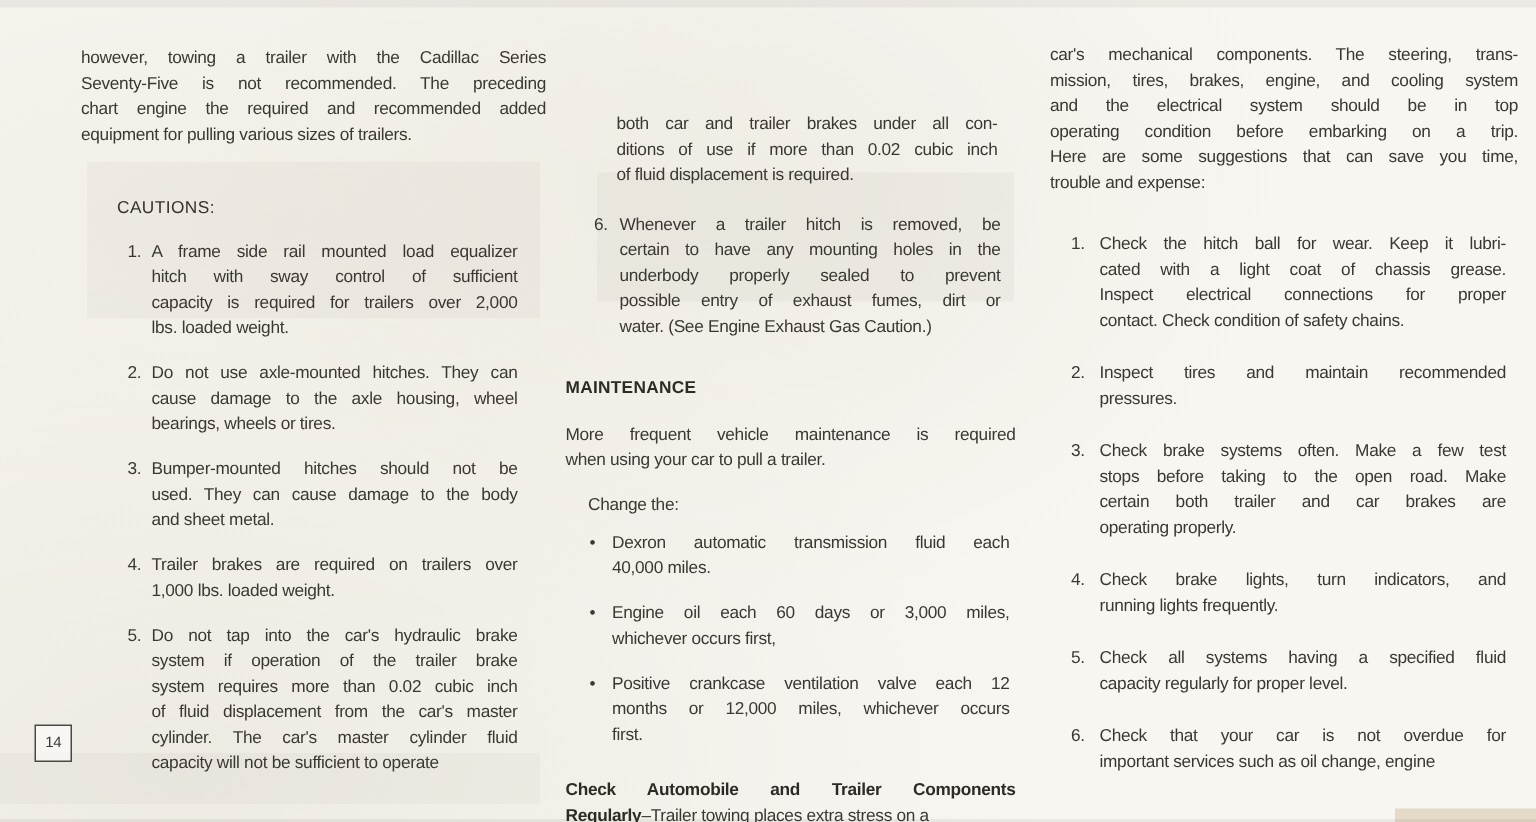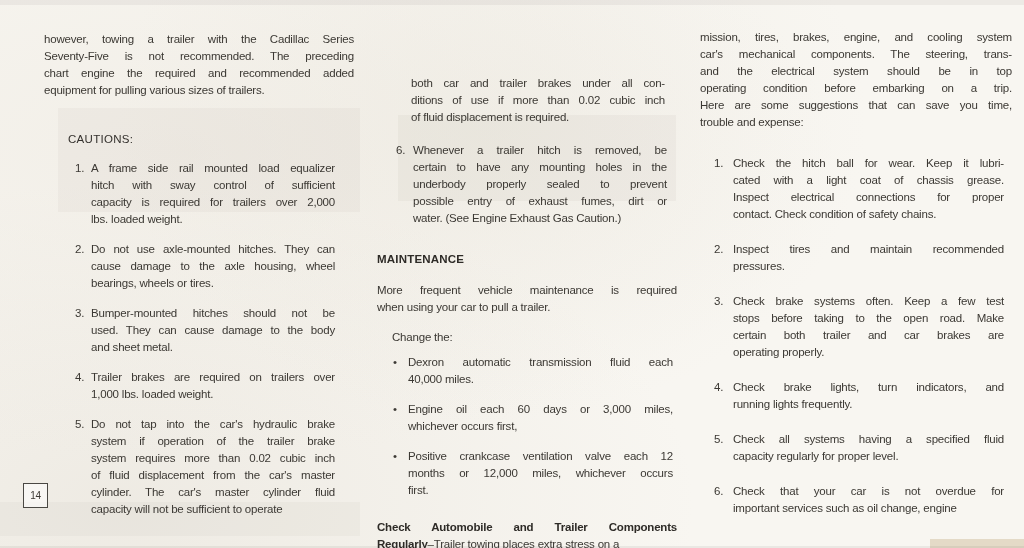--- a/index.html
+++ b/index.html
@@ -7,21 +7,21 @@
     position:relative;width:1024px;height:548px;overflow:hidden;
     background:#f8f6f1;
     background-image:
       radial-gradient(ellipse at 18% 28%, rgba(228,222,210,0.30), transparent 55%),
       radial-gradient(ellipse at 48% 22%, rgba(225,220,208,0.25), transparent 50%),
       radial-gradient(ellipse at 12% 92%, rgba(215,208,195,0.30), transparent 45%);
     font-family:"Liberation Sans","DejaVu Sans",sans-serif;
     font-size:11.5px;line-height:17px;letter-spacing:-0.2px;color:#3b3833;
   }
   .col{position:absolute;}
-  .c0{left:44px;width:310px;top:31px;}
+  .c0{left:54px;width:310px;top:31px;}
   .c1{left:377px;width:300px;top:34px;}
   .c2{left:700px;width:312px;top:29px;}
   .ln{min-height:17px;}
   .j{text-align:justify;text-align-last:justify;white-space:nowrap;}
   .para{margin-bottom:13px;}
   .c2 .para{margin-bottom:24px;}
   .h-cautions{margin:32px 0 12px 24px;letter-spacing:0.3px;color:#34312d;}
   .h-maint{margin:24px 0 14px 0;font-weight:bold;color:#2e2b27;letter-spacing:0.2px;}
   .sub{margin:4px 0 8px 15px;}
   .item{position:relative;margin-bottom:13px;}
@@ -141,42 +141,42 @@
         <div class="ln j"><span>months or 12,000 miles, whichever occurs</span></div>
         <div class="ln"><span>first.</span></div>
       </div>
       <div class="para lead">
         <div class="ln j"><b>Check Automobile and Trailer Components</b></div>
         <div class="ln"><b>Regularly</b><span>–Trailer towing places extra stress on a</span></div>
       </div>
     </div>
   <div class="col c2">
       <div class="para">
+        <div class="ln j"><span>car's mechanical components. The steering, trans-</span></div>
         <div class="ln j"><span>mission, tires, brakes, engine, and cooling system</span></div>
-        <div class="ln j"><span>car's mechanical components. The steering, trans-</span></div>
         <div class="ln j"><span>and the electrical system should be in top</span></div>
         <div class="ln j"><span>operating condition before embarking on a trip.</span></div>
         <div class="ln j"><span>Here are some suggestions that can save you time,</span></div>
         <div class="ln"><span>trouble and expense:</span></div>
       </div>
       <div class="item">
         <span class="marker">1.</span>
         <div class="ln j"><span>Check the hitch ball for wear. Keep it lubri-</span></div>
         <div class="ln j"><span>cated with a light coat of chassis grease.</span></div>
         <div class="ln j"><span>Inspect electrical connections for proper</span></div>
         <div class="ln"><span>contact. Check condition of safety chains.</span></div>
       </div>
       <div class="item">
         <span class="marker">2.</span>
         <div class="ln j"><span>Inspect tires and maintain recommended</span></div>
         <div class="ln"><span>pressures.</span></div>
       </div>
       <div class="item">
         <span class="marker">3.</span>
-        <div class="ln j"><span>Check brake systems often. Keep a few test</span></div>
+        <div class="ln j"><span>Check brake systems often. Make a few test</span></div>
         <div class="ln j"><span>stops before taking to the open road. Make</span></div>
         <div class="ln j"><span>certain both trailer and car brakes are</span></div>
         <div class="ln"><span>operating properly.</span></div>
       </div>
       <div class="item">
         <span class="marker">4.</span>
         <div class="ln j"><span>Check brake lights, turn indicators, and</span></div>
         <div class="ln"><span>running lights frequently.</span></div>
       </div>
       <div class="item">

